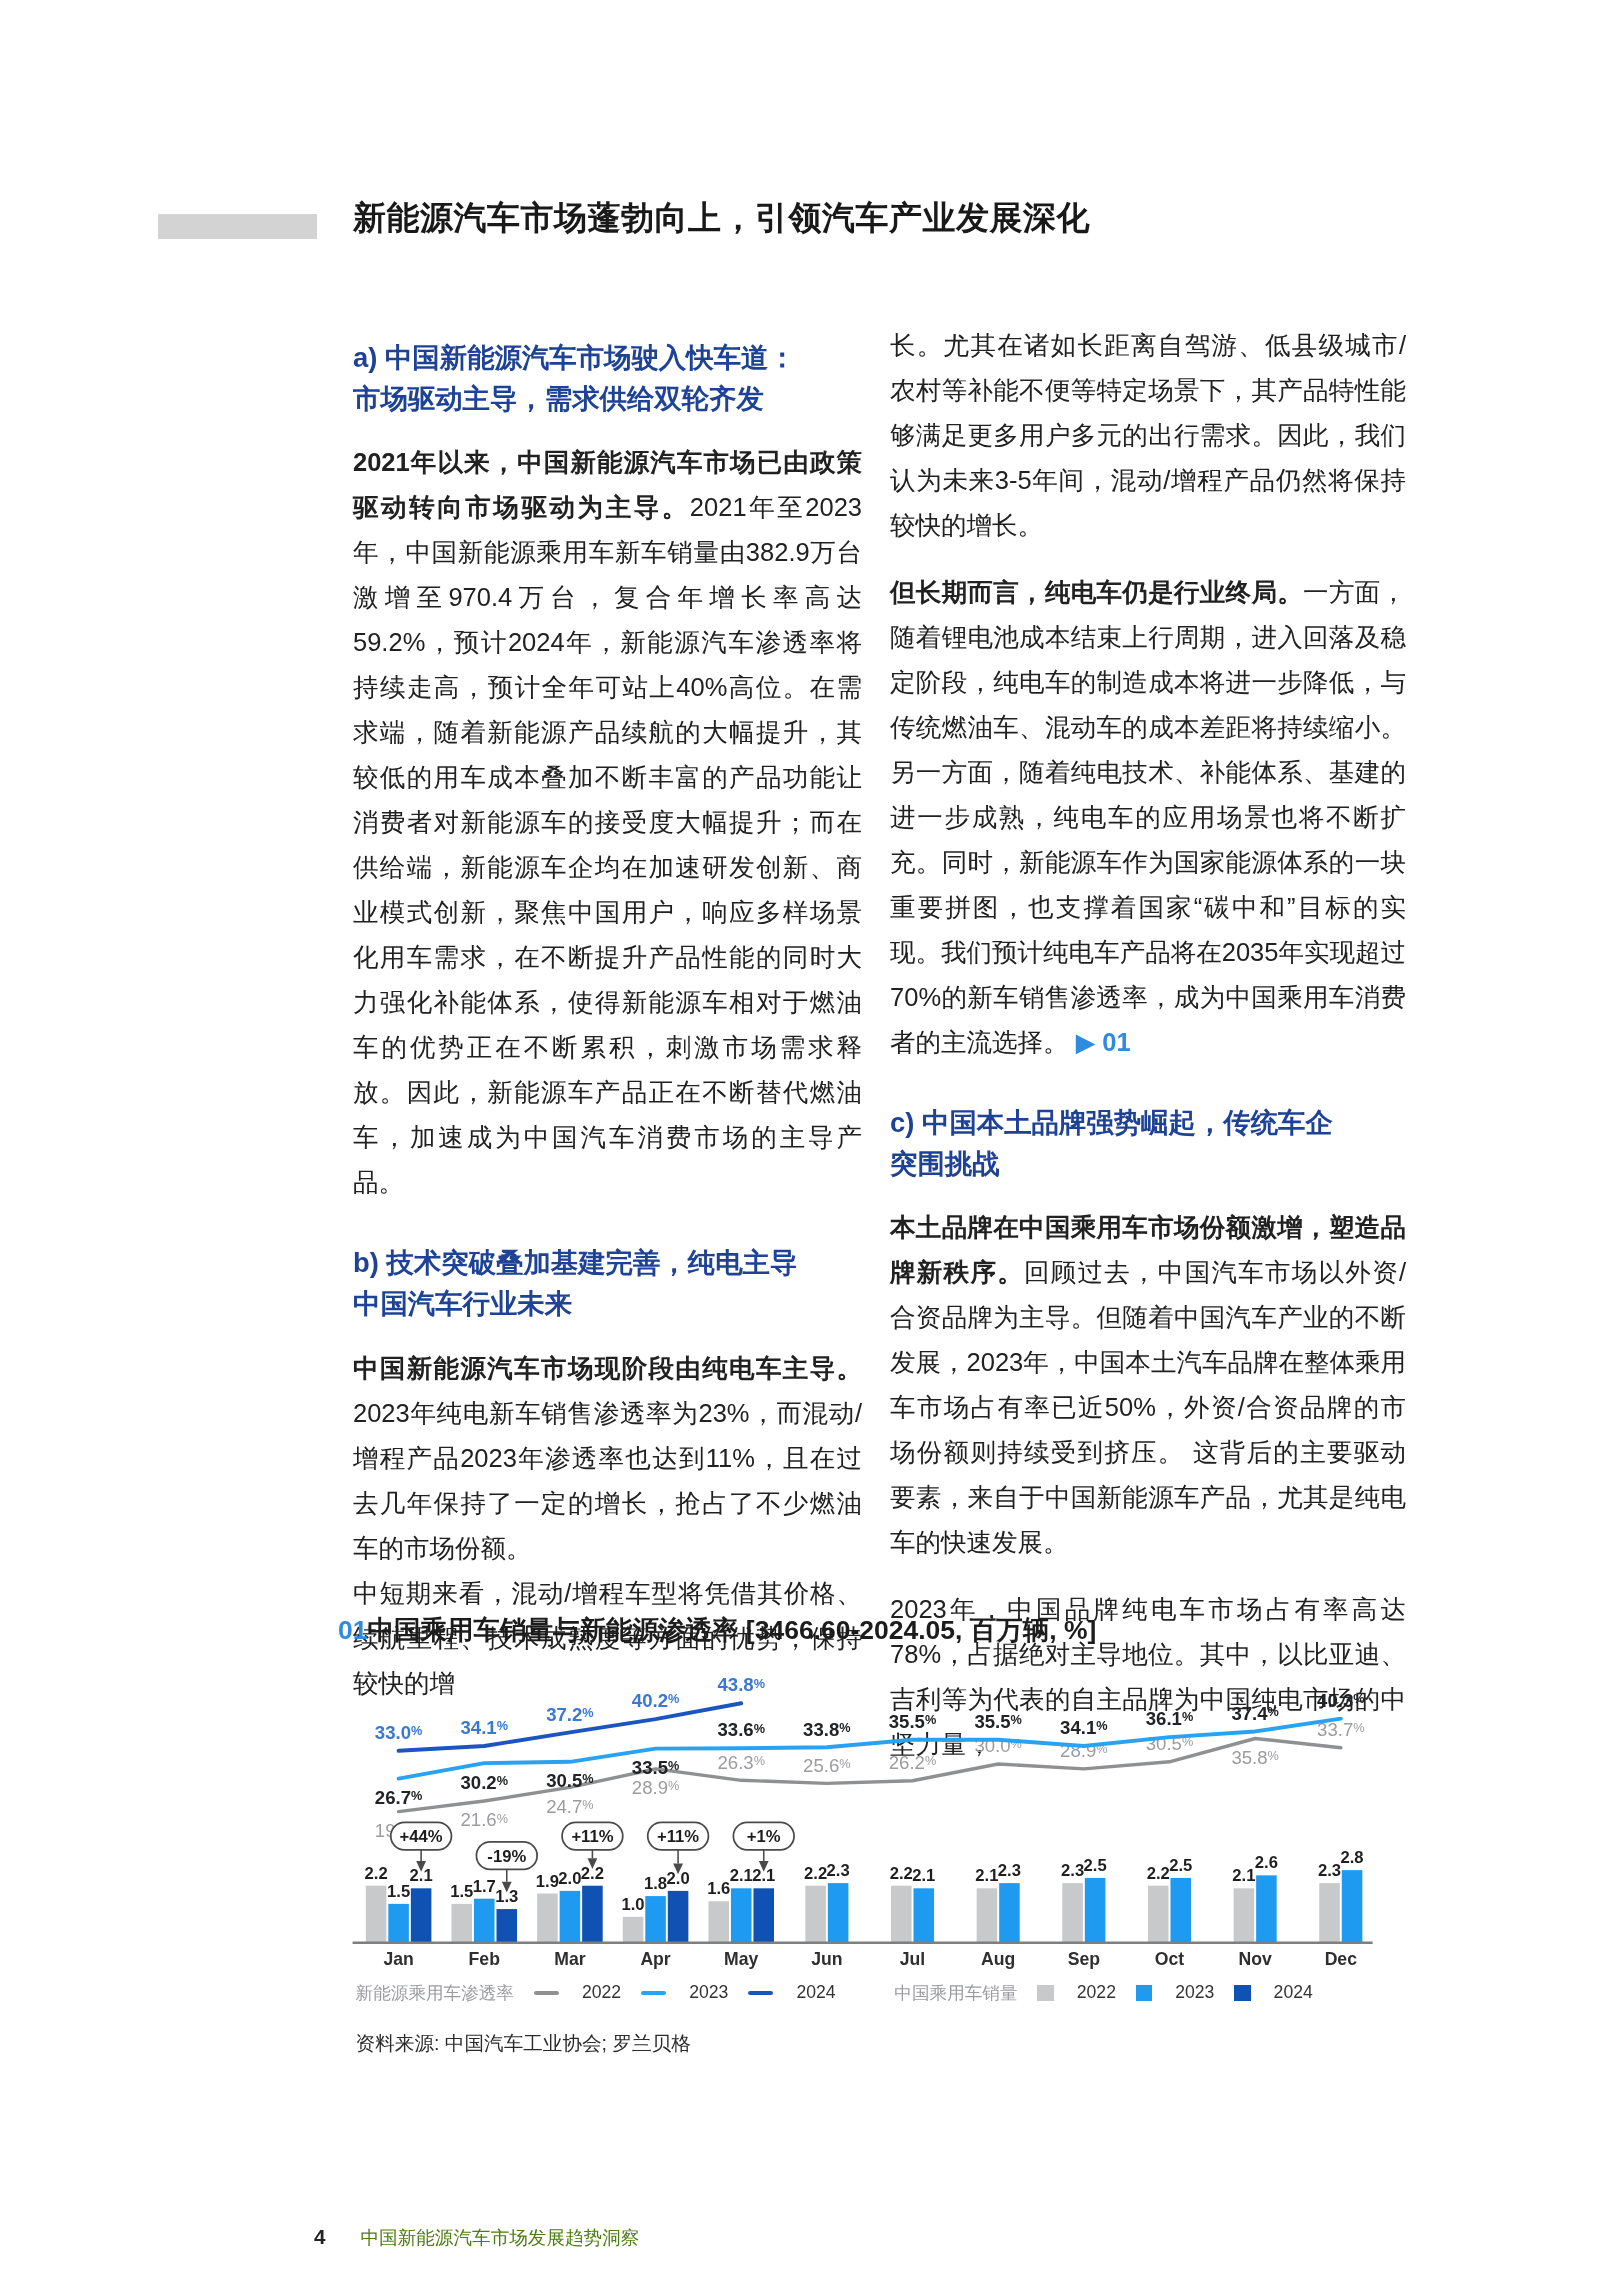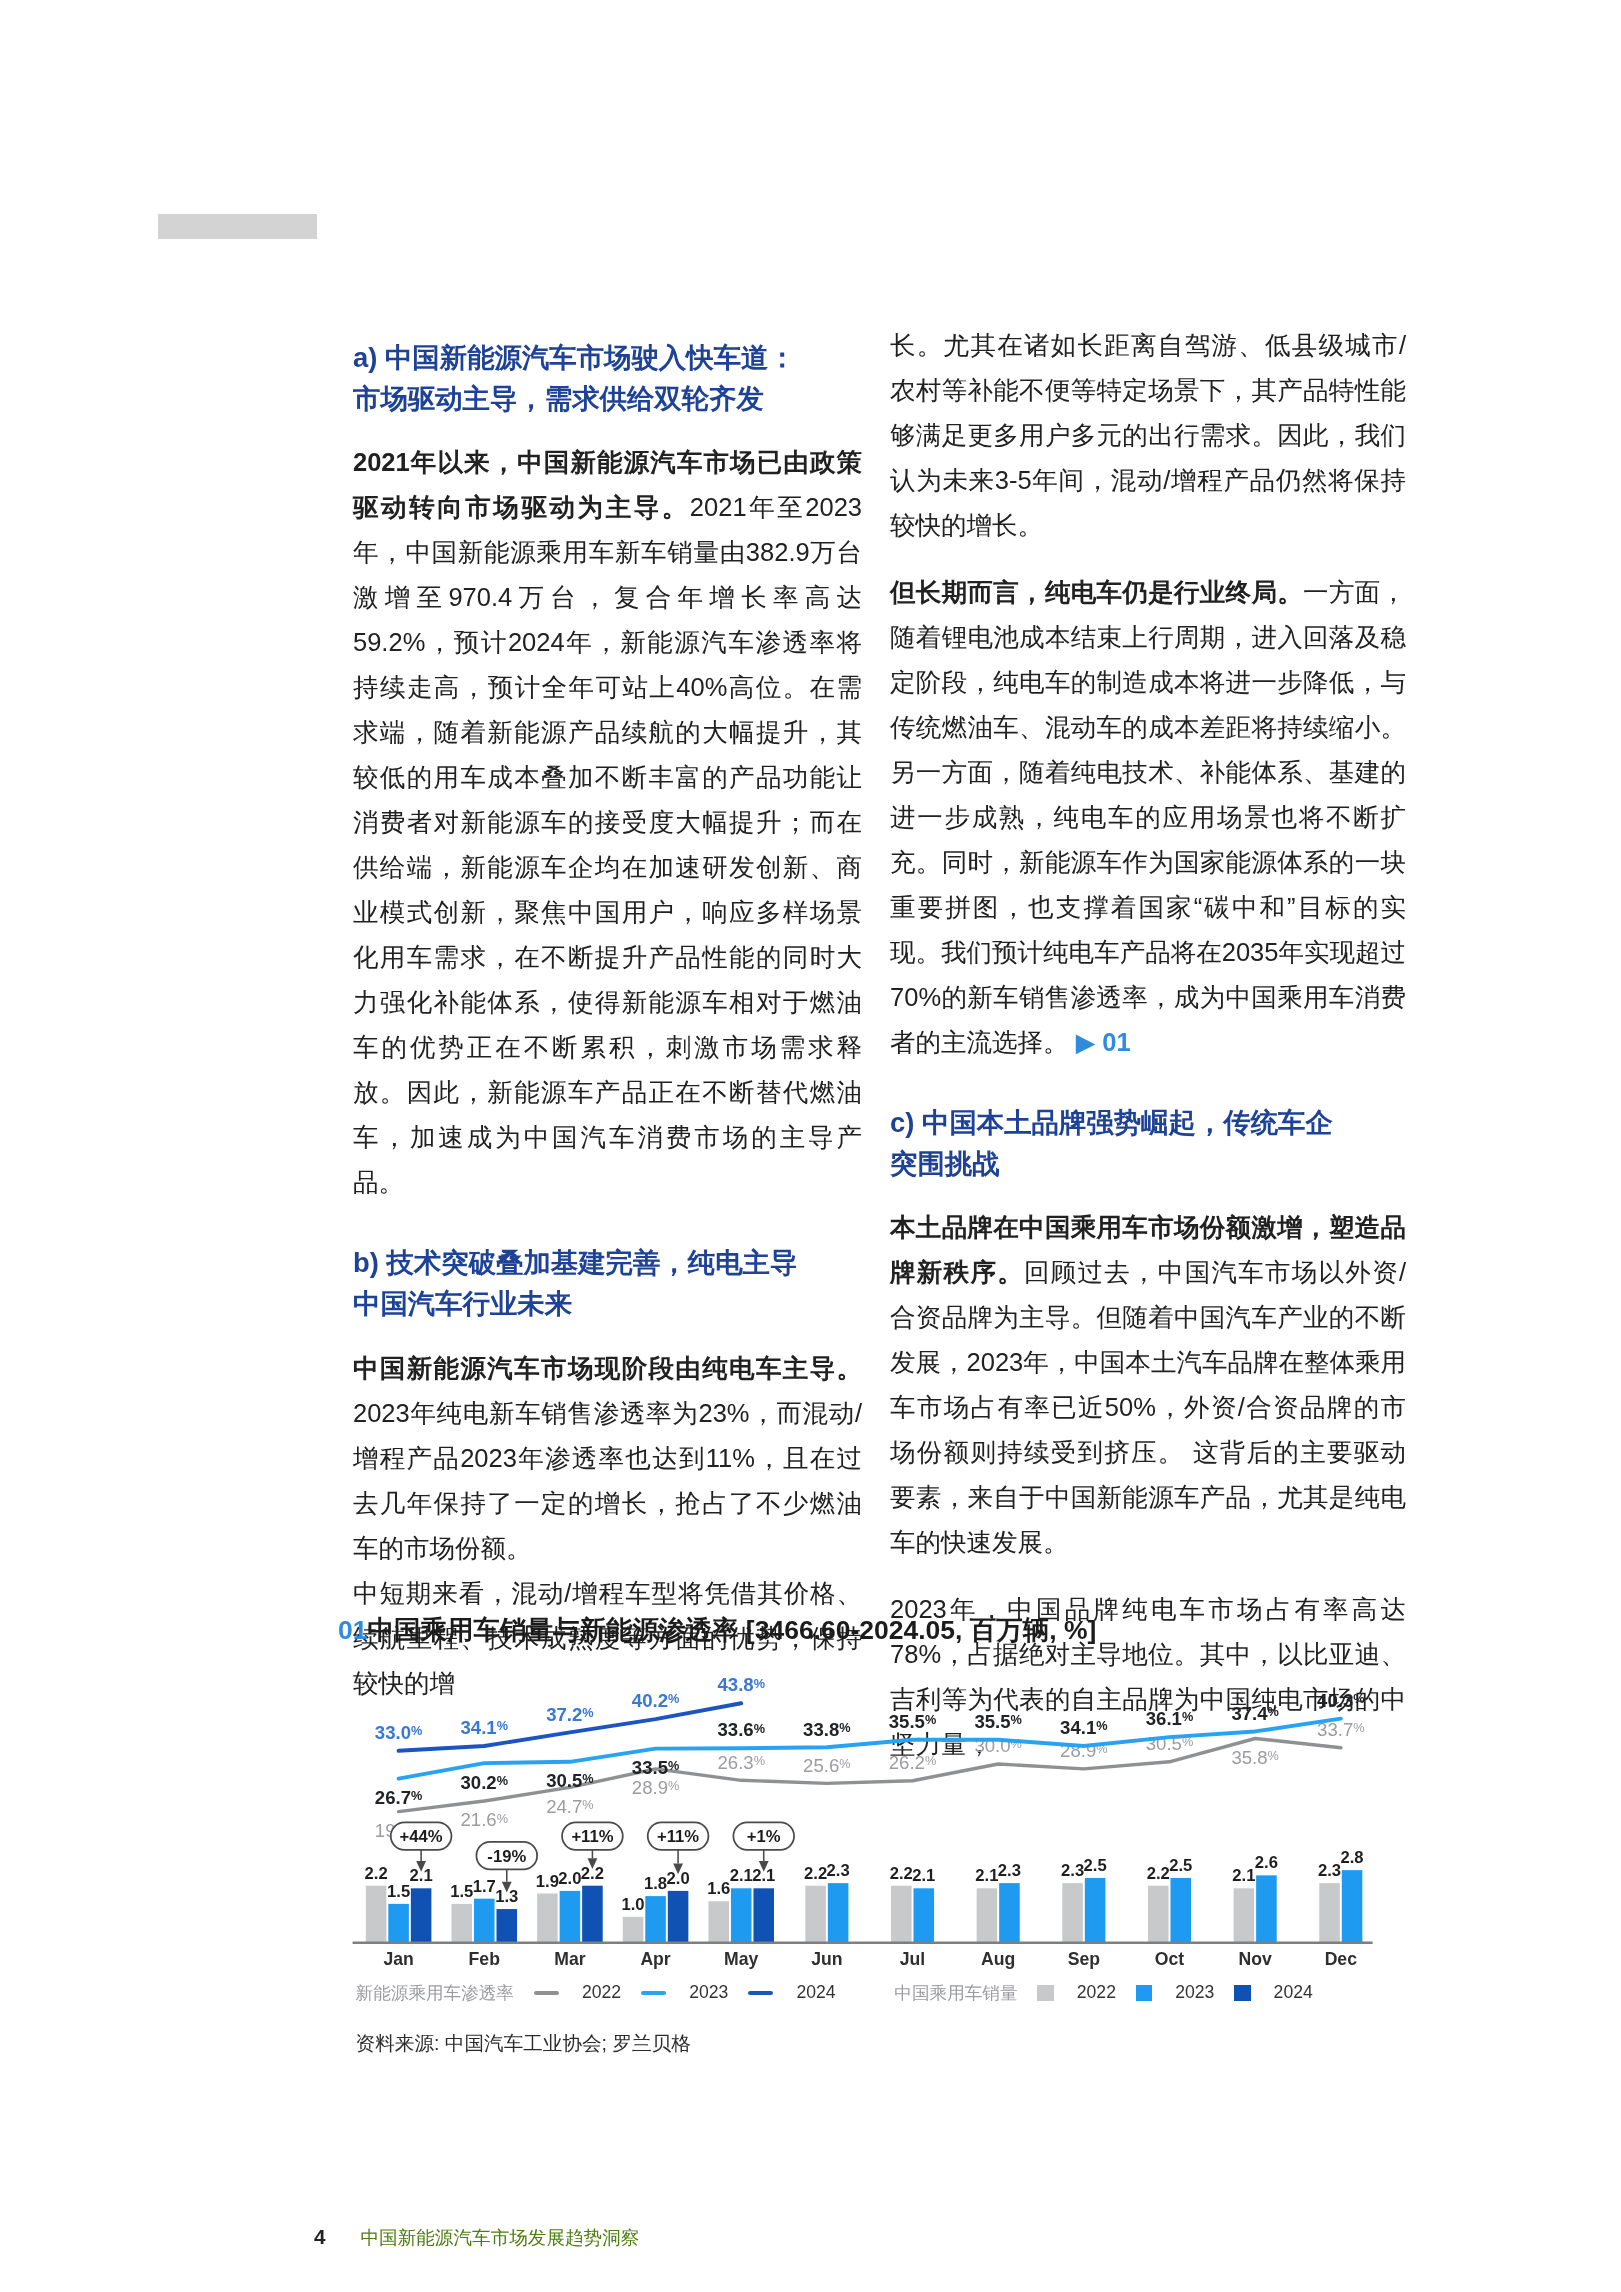--- a/index.html
+++ b/index.html
@@ -42,20 +42,21 @@
   .footer { position:absolute; left:314px; top:2225px; display:flex; align-items:baseline; gap:35px; }
   .footer .pnum { font-size:20.6px; font-weight:700; color:#222222; }
   .footer .ptitle { font-size:18.6px; color:#4d7c0f; }
 </style>
 </head>
 <body>
 
 <div class="page">
 
   <div class="accent-bar"></div>
+  <h1 class="page-title">新能源汽车市场蓬勃向上，引领汽车产业发展深化</h1>
 
   <div class="columns">
     <div class="col left">
       <h2 class="first">a) 中国新能源汽车市场驶入快车道：
 市场驱动主导，需求供给双轮齐发</h2>
       <p><span class="lead">2021年以来，中国新能源汽车市场已由政策驱动转向市场驱动为主导。</span><span>2021年至2023年，中国新能源乘用车新车销量由382.9万台激增至970.4万台，复合年增长率高达59.2%，预计2024年，新能源汽车渗透率将持续走高，预计全年可站上40%高位。在需求端，随着新能源产品续航的大幅提升，其较低的用车成本叠加不断丰富的产品功能让消费者对新能源车的接受度大幅提升；而在供给端，新能源车企均在加速研发创新、商业模式创新，聚焦中国用户，响应多样场景化用车需求，在不断提升产品性能的同时大力强化补能体系，使得新能源车相对于燃油车的优势正在不断累积，刺激市场需求释放。因此，新能源车产品正在不断替代燃油车，加速成为中国汽车消费市场的主导产品。</span></p>
       <h2>b) 技术突破叠加基建完善，纯电主导
 中国汽车行业未来</h2>
       <p class="nogap"><span class="lead">中国新能源汽车市场现阶段由纯电车主导。</span><span>2023年纯电新车销售渗透率为23%，而混动/增程产品2023年渗透率也达到11%，且在过去几年保持了一定的增长，抢占了不少燃油车的市场份额。</span></p>
       <p>中短期来看，混动/增程车型将凭借其价格、续航里程、技术成熟度等方面的优势，保持较快的增</p>

